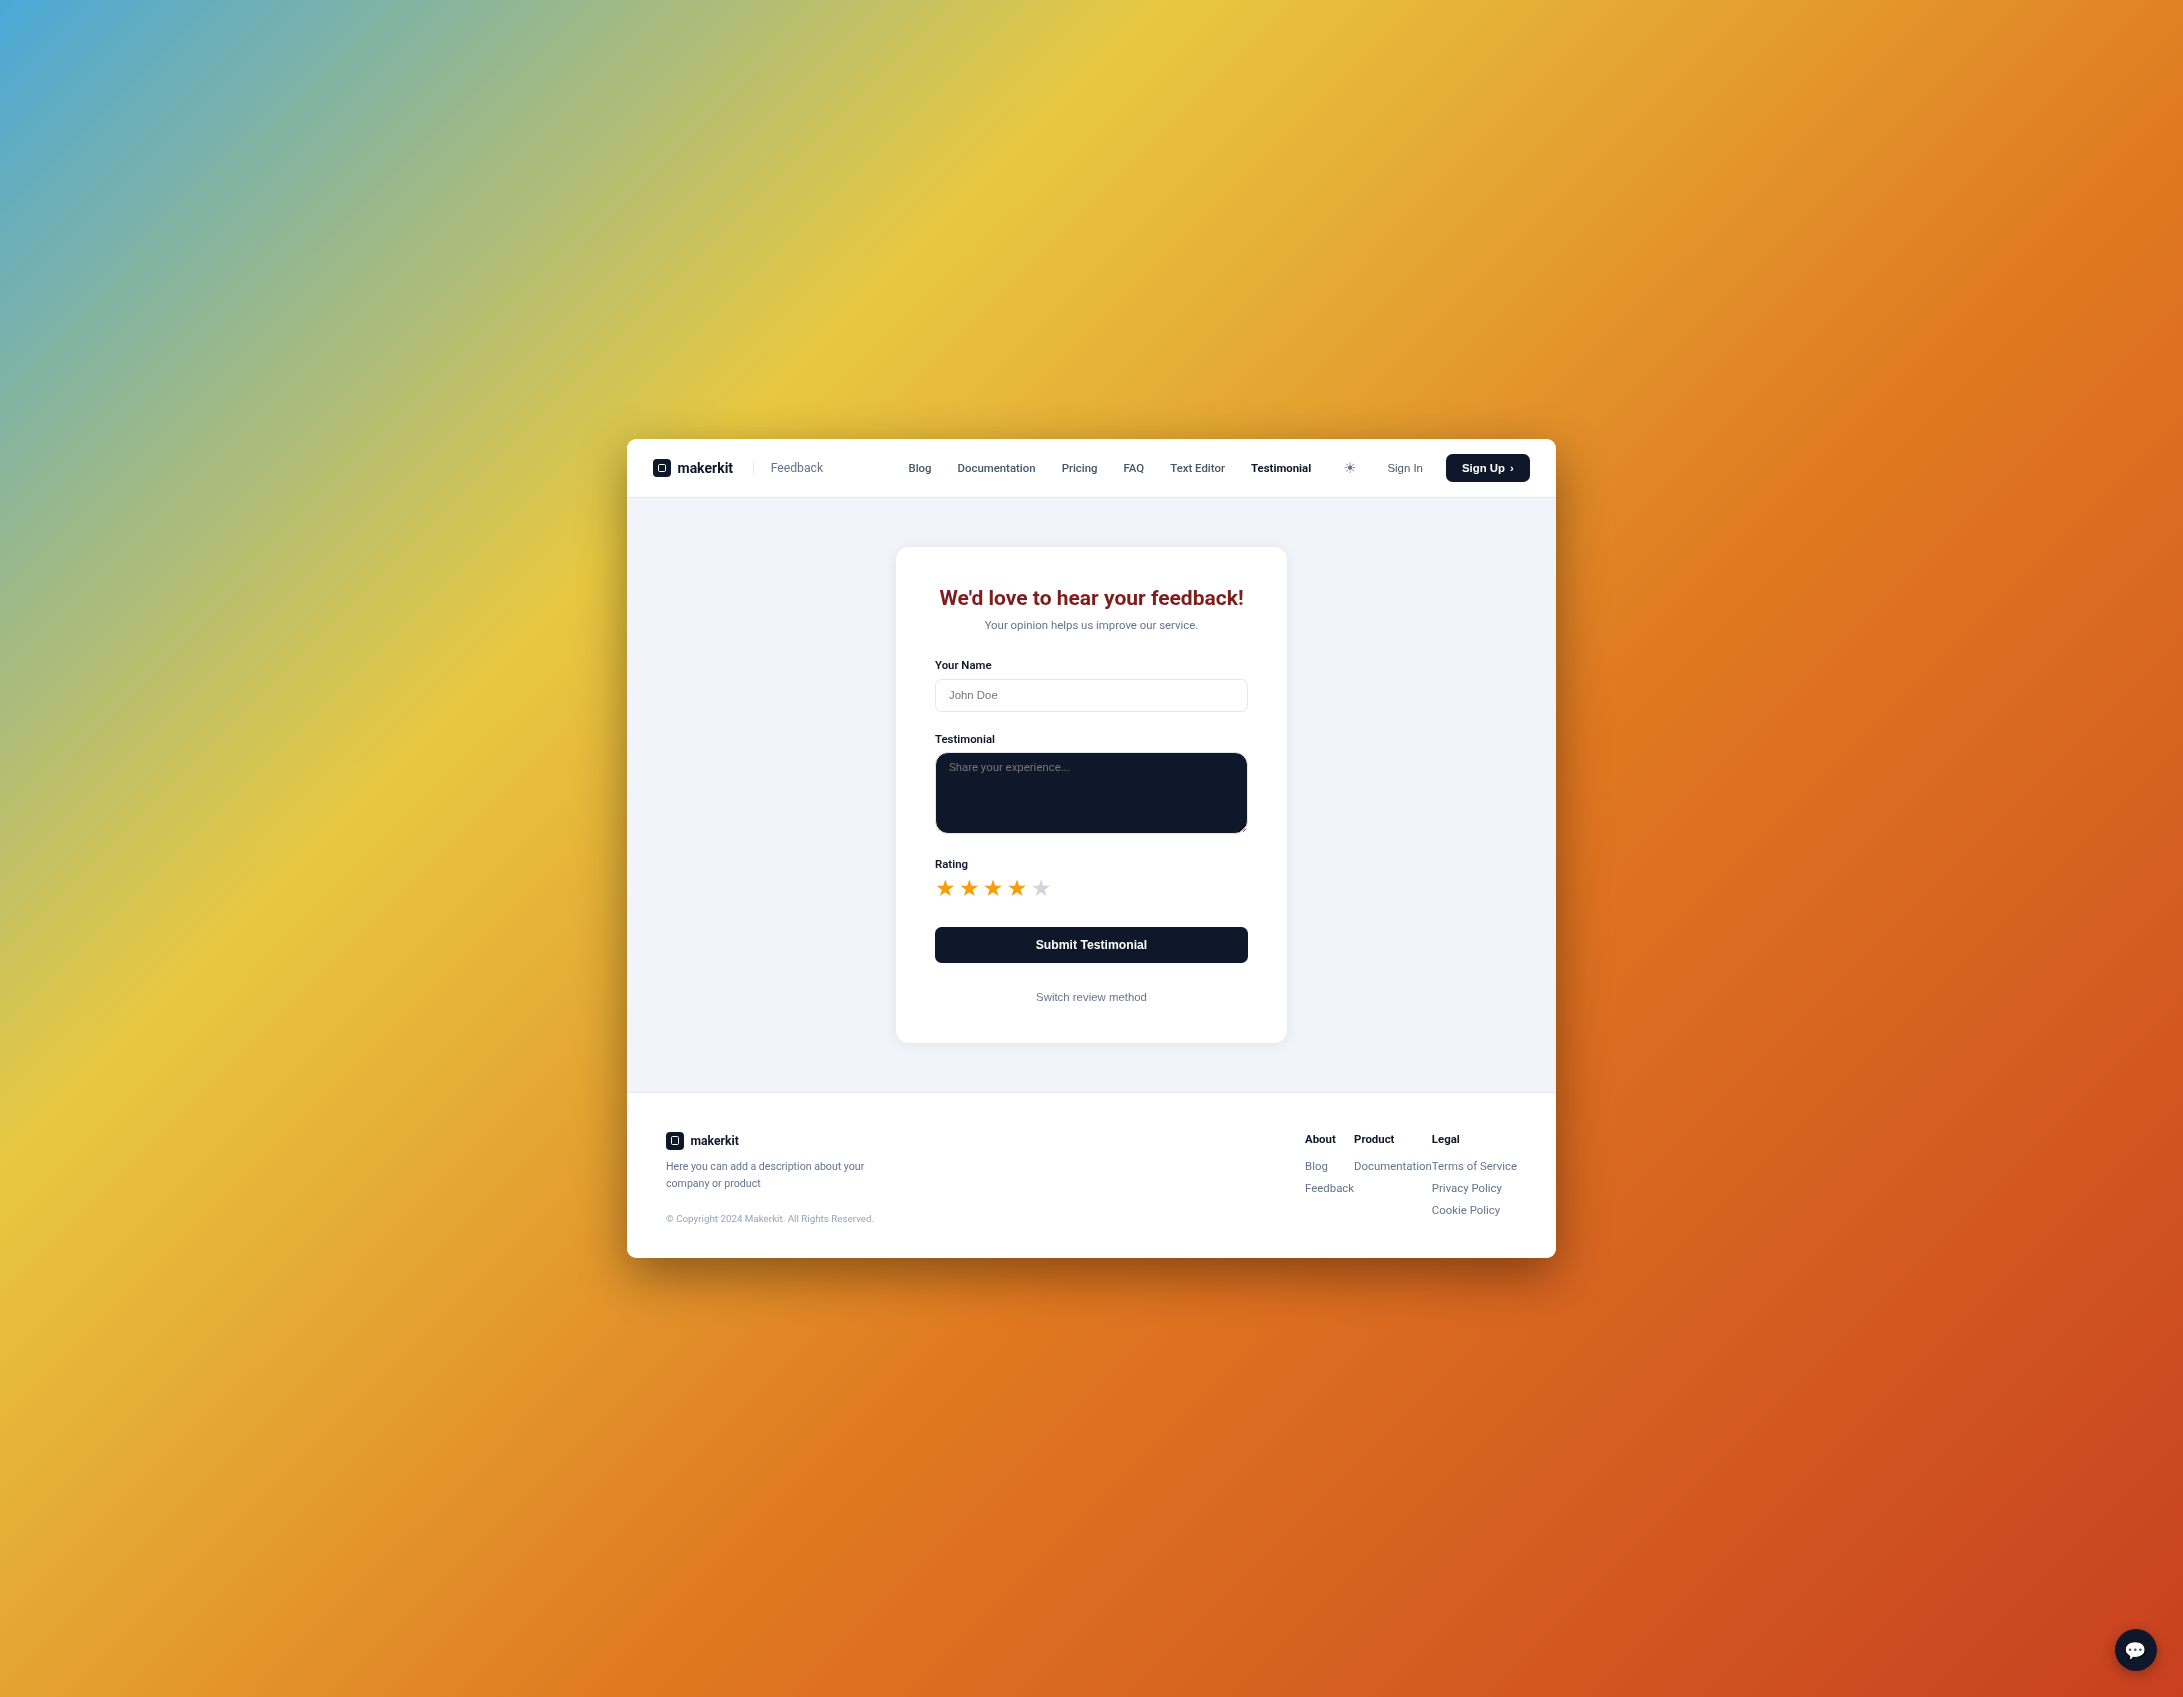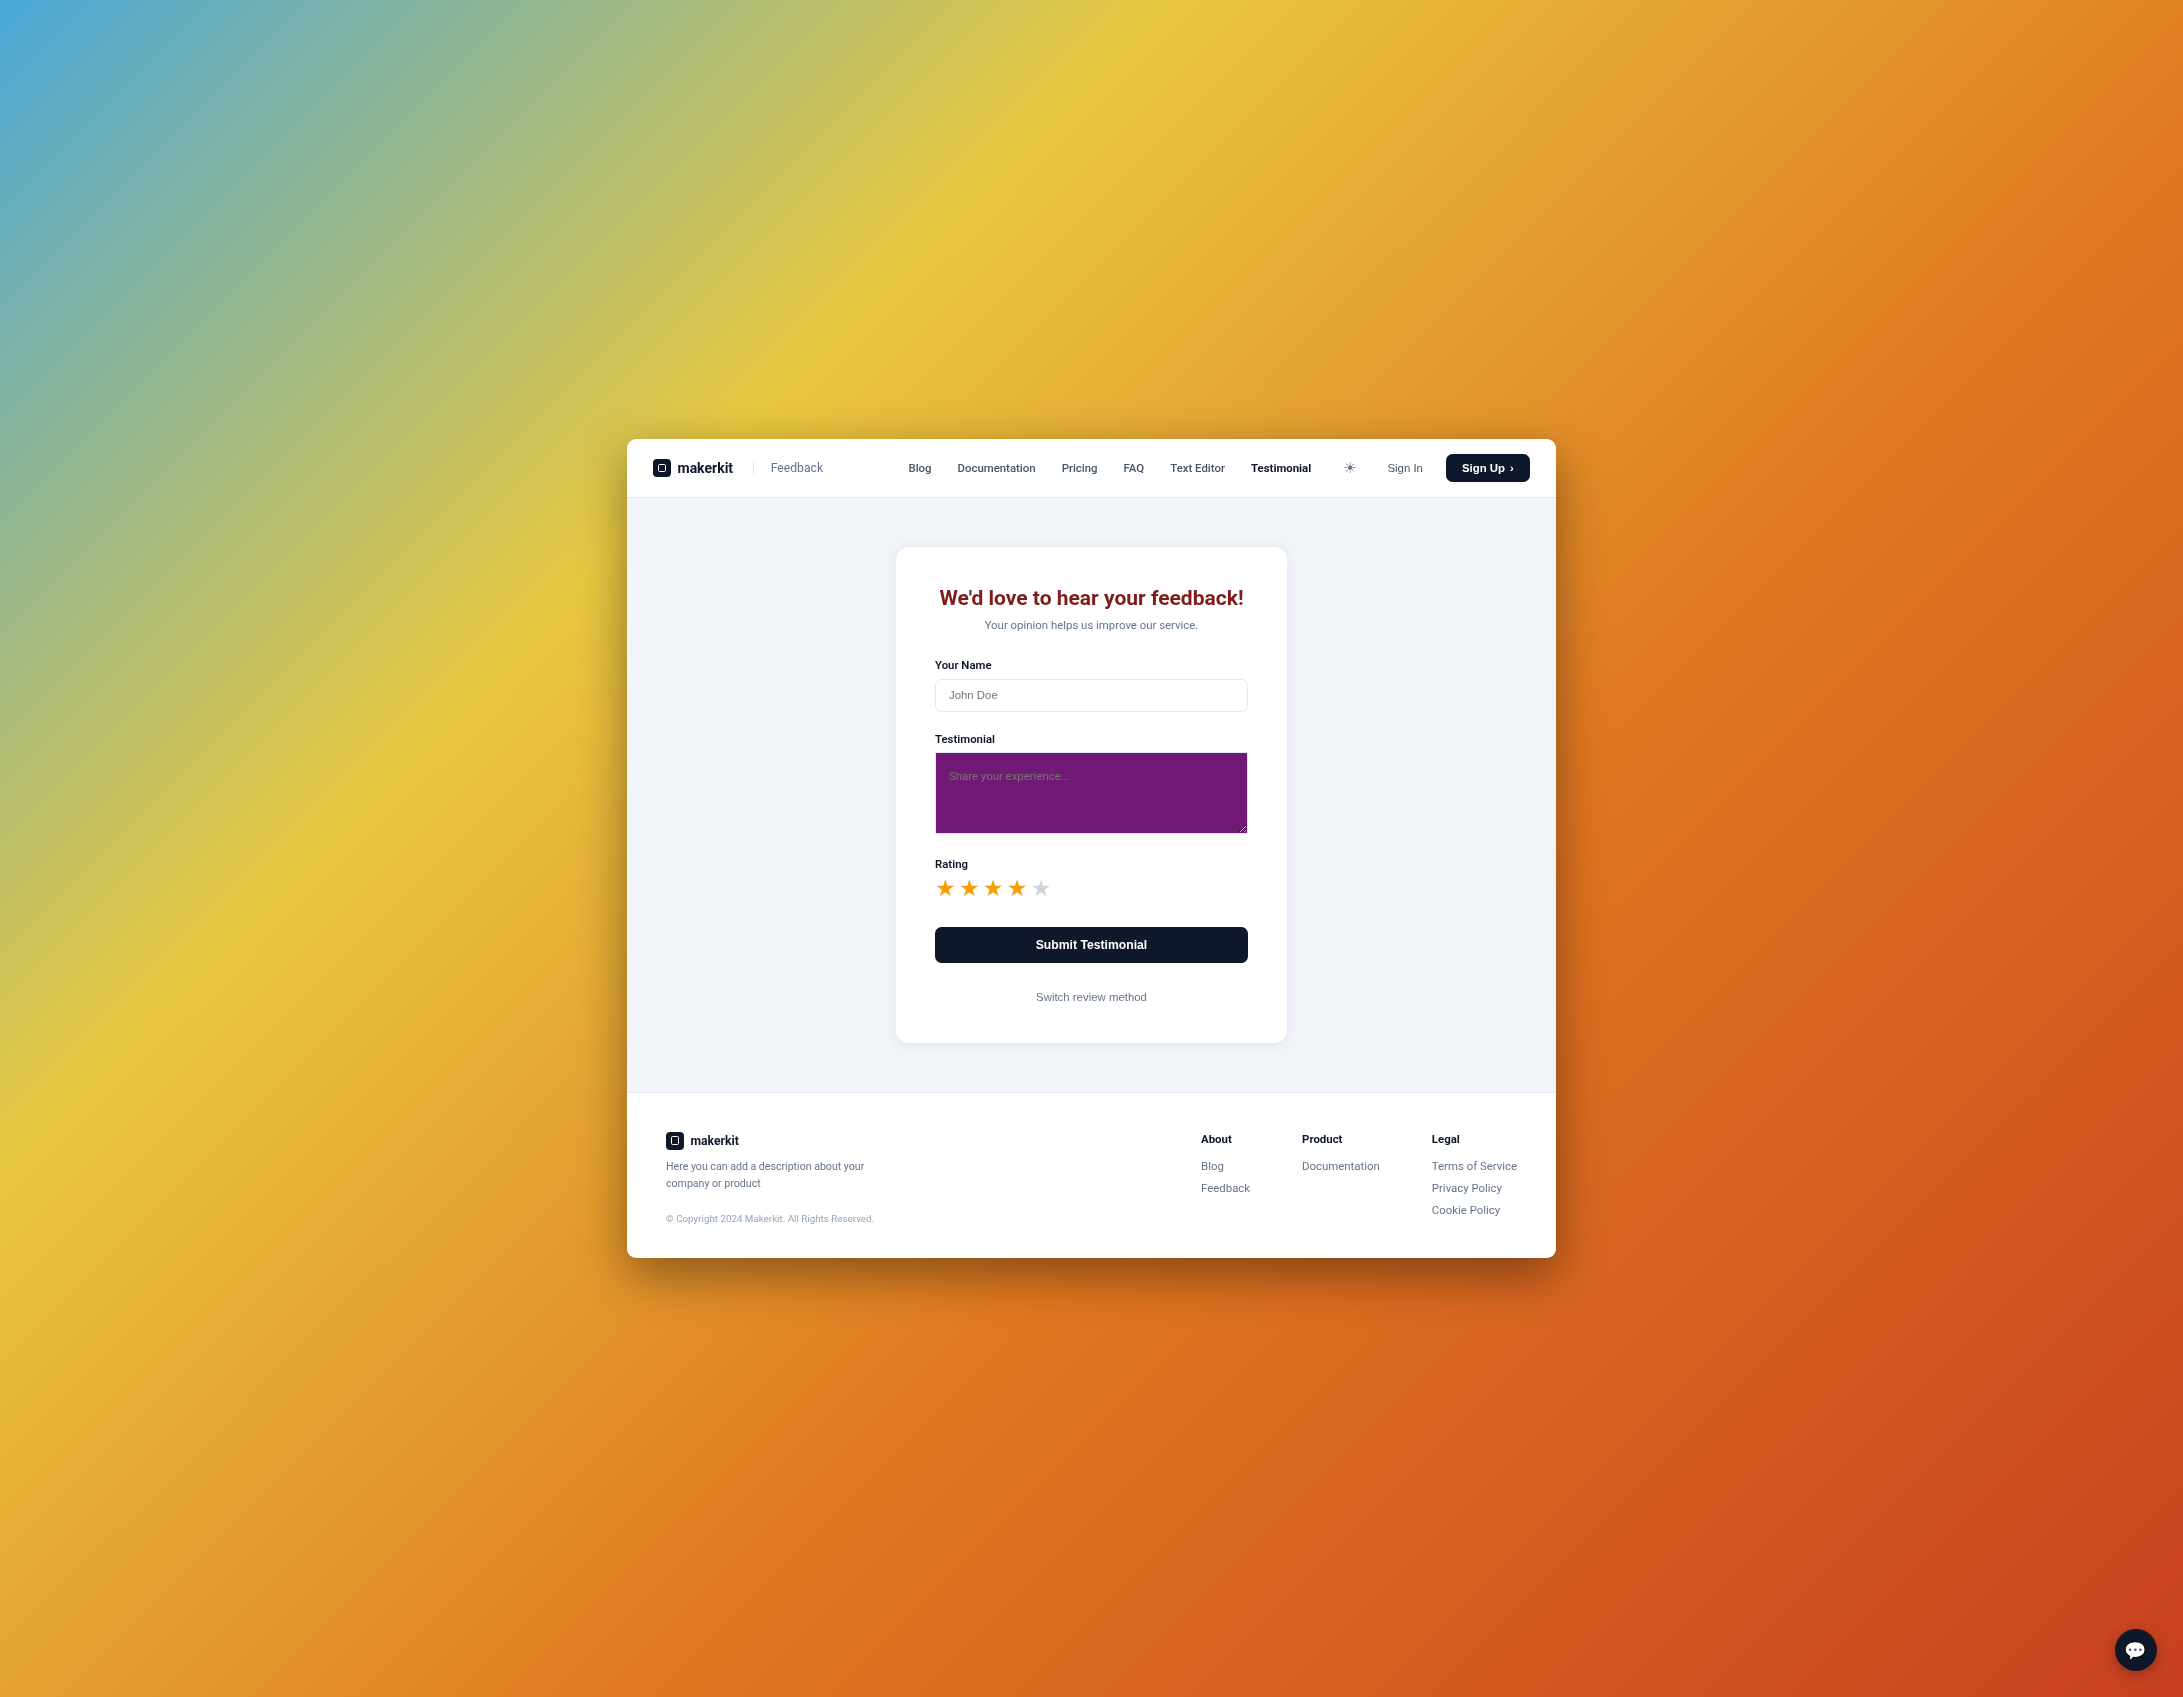--- a/index.html
+++ b/index.html
@@ -152,27 +152,27 @@
       border: 0.8px solid #e2e8f0;
       border-radius: 6.5px;
       font-size: 11.4px;
       color: #94a3b8;
       outline: none;
       background: #ffffff;
       transition: border-color 0.2s;
     }
     .form-textarea {
       width: 100%;
-      padding: 16px 13px;
+      padding: 7px 13px;
       border: 0.8px solid #e2e8f0;
-      border-radius: 0;
+      border-radius: 13px;
       font-size: 11.4px;
       color: #94a3b8;
       outline: none;
-      background: #701a75;
+      background: #0f172a;
       resize: vertical;
       min-height: 82px;
       font-family: inherit;
       transition: border-color 0.2s;
     }
     
     .rating-stars {
       display: flex;
       gap: 3.3px;
       margin-top: 3.3px;
@@ -257,21 +257,20 @@
       line-height: 1.6;
       max-width: 212px;
       margin-bottom: 19.6px;
     }
     .footer-copyright {
       font-size: 9.8px;
       color: #94a3b8;
     }
     .footer-links {
       display: flex;
-      gap: 52px;
       margin-left: 8px;
     }
     .footer-col-title {
       font-size: 11.4px;
       font-weight: 700;
       color: #0f172a;
       margin-bottom: 13px;
     }
     .footer-link {
       display: block;

